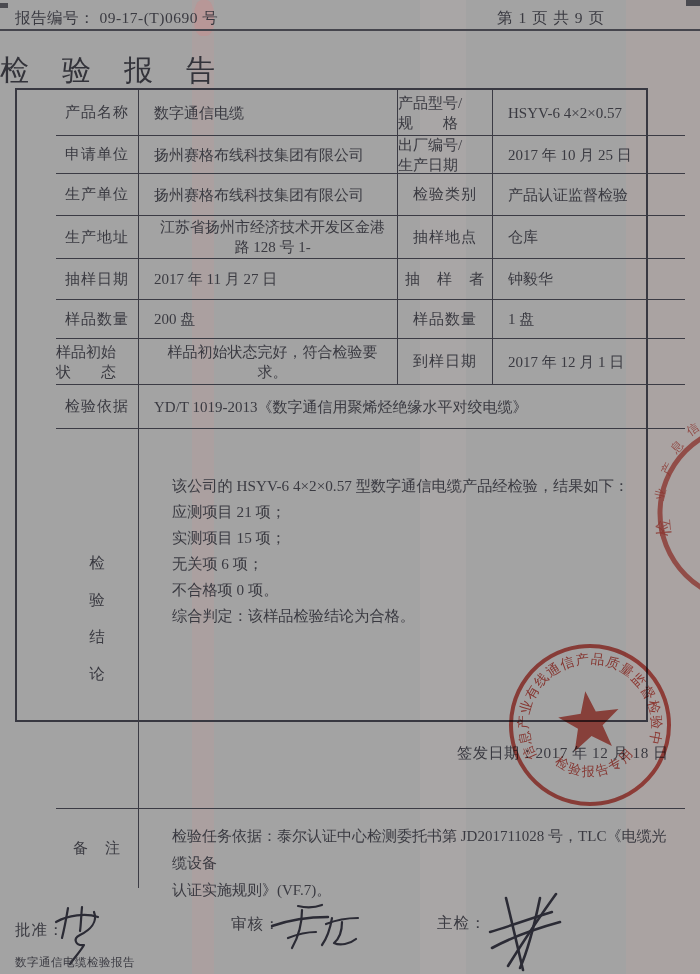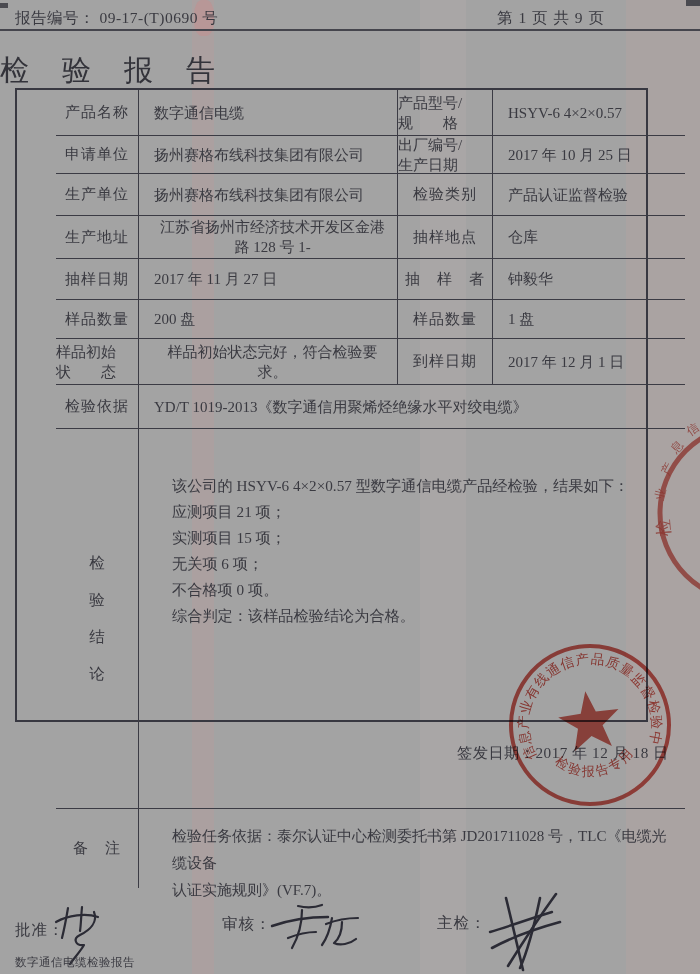--- a/index.html
+++ b/index.html
@@ -46,21 +46,21 @@
   .sign-date{position:absolute;left:318px;top:314px;font-size:15.2px;letter-spacing:.5px;}
   .remark{display:block;padding:14px 10px 0 33px;line-height:27px;}
 
   .stamp-big{position:absolute;left:506px;top:641px;width:168px;height:168px;
              mix-blend-mode:multiply;opacity:.92;transform:rotate(-8deg);pointer-events:none;}
   .stamp-edge{position:absolute;left:628px;top:406px;width:180px;height:218px;
              mix-blend-mode:multiply;opacity:.85;pointer-events:none;}
 
   .foot-label{position:absolute;font-size:15.5px;letter-spacing:1px;}
   .f-approve{left:15px;top:920px;}
-  .f-review{left:222px;top:914px;}
+  .f-review{left:231px;top:914px;}
   .f-chief{left:437px;top:913px;}
   .sig{position:absolute;pointer-events:none;}
   .sig path{fill:none;stroke:#2b2b35;stroke-linecap:round;stroke-linejoin:round;}
   .doc-note{position:absolute;left:15px;top:955px;font-size:11.5px;letter-spacing:.5px;}
 </style>
 </head>
 <body>
 
 <div id="page">
 

